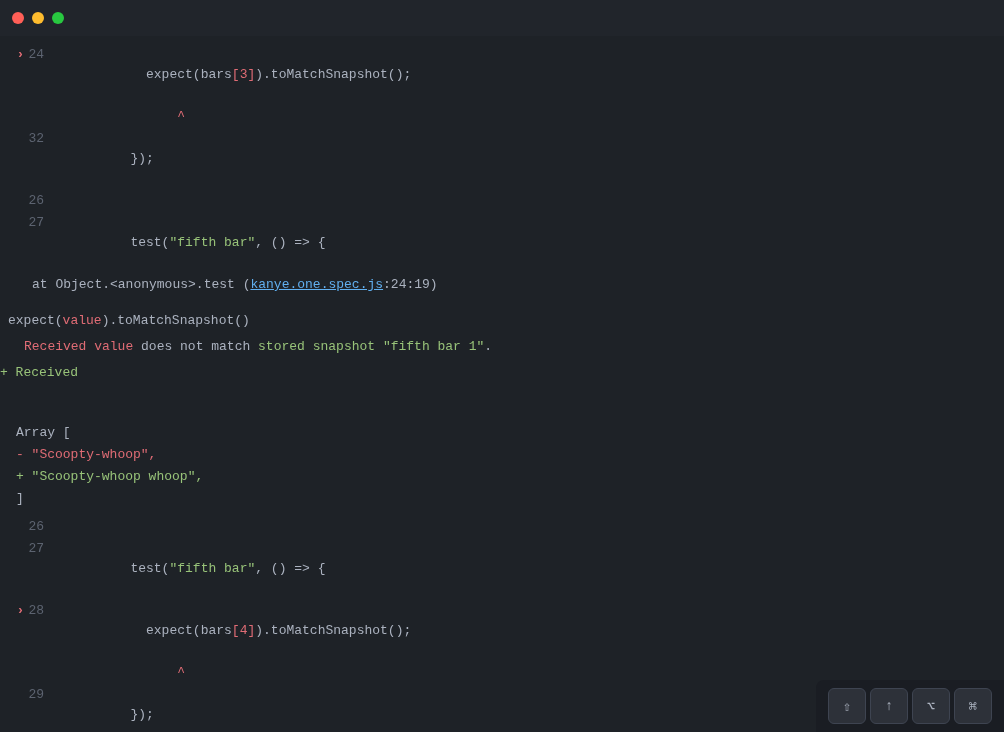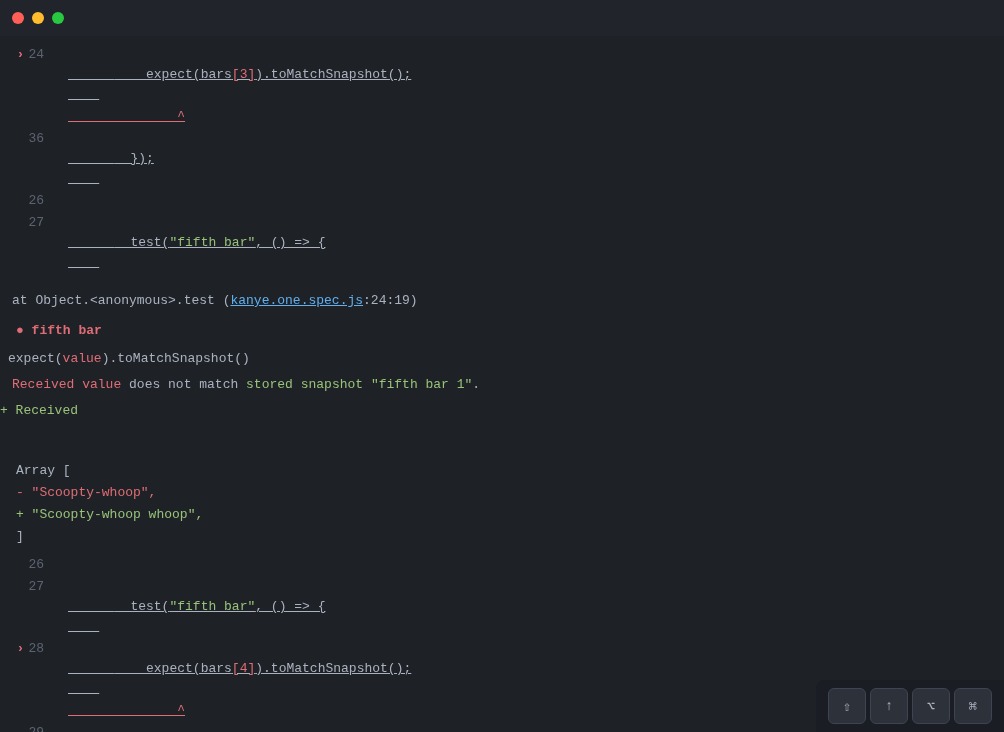--- a/index.html
+++ b/index.html
@@ -64,21 +64,20 @@
 
     .arrow-indicator {
       color: #e06c75;
       font-weight: bold;
     }
 
     .line-content {
       flex: 1;
       padding-left: 8px;
       white-space: pre;
-      text-decoration: underline;
     }
 
     
     .c-red { color: #e06c75; }
     .c-green { color: #98c379; }
     .c-white { color: #abb2bf; }
     .c-gray { color: #5c6370; }
     .c-link { color: #61afef; text-decoration: underline; }
 
     .bold { font-weight: bold; }
@@ -136,21 +135,21 @@
     </div>
   </div>
 
   <div class="line">
     <div class="line-gutter"></div>
     <div class="line-content c-red">              ^</div>
   </div>
 
   <div class="line">
     <div class="line-gutter">
-      <span class="c-gray">36</span>
+      <span class="c-gray">32</span>
     </div>
     <div class="line-content">
       <span class="c-white">  });</span>
     </div>
   </div>
 
   <div class="line">
     <div class="line-gutter">
       <span class="c-gray">26</span>
     </div>
@@ -160,45 +159,40 @@
   <div class="line">
     <div class="line-gutter">
       <span class="c-gray">27</span>
     </div>
     <div class="line-content">
       <span class="c-white">  test(</span><span class="c-green">"fifth bar"</span><span class="c-white">, () =&gt; {</span>
     </div>
   </div>
 
   <div class="line">
-    <div style="padding-left: 12px; color: #abb2bf; margin-top: 16px;">
+    <div style="padding-left: 32px; color: #abb2bf;">
       <span>  at Object.&lt;anonymous&gt;.test (</span><span class="c-link">kanye.one.spec.js</span><span>:24:19)</span>
     </div>
   </div>
 
   <div style="height: 8px;"></div>
 
-  <div class="line">
-    <div style="padding-left: 16px;">
-      <span class="c-red bold">● fifth bar</span>
-    </div>
-  </div>
 
   <div style="height: 6px;"></div>
 
   <div class="line">
     <div style="padding-left: 8px; color: #abb2bf;">
       <span>  expect(</span><span class="c-red">value</span><span>).toMatchSnapshot()</span>
     </div>
   </div>
 
   <div style="height: 4px;"></div>
 
   <div class="line">
-    <div style="padding-left: 12px;">
+    <div style="padding-left: 24px;">
       <span class="c-red">  Received value </span><span class="c-white">does not match </span><span class="c-green">stored snapshot </span><span class="c-green">"fifth bar 1"</span><span class="c-white">.</span>
     </div>
   </div>
 
   <div style="height: 4px;"></div>
 
   <div class="line">
     <div style="">
       <span class="c-green">+ Received</span>
     </div>

